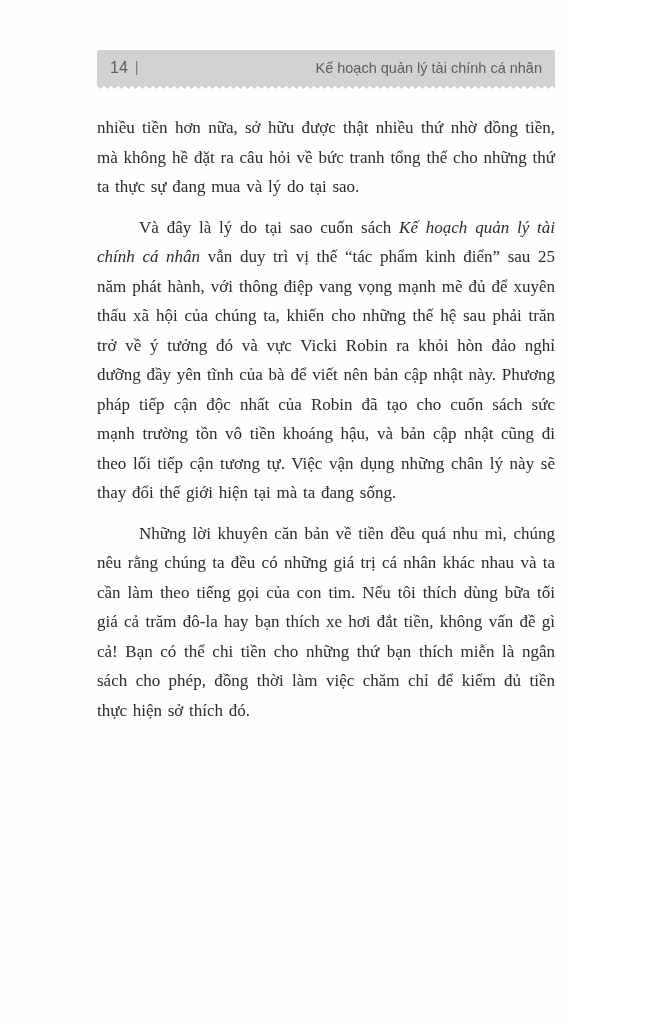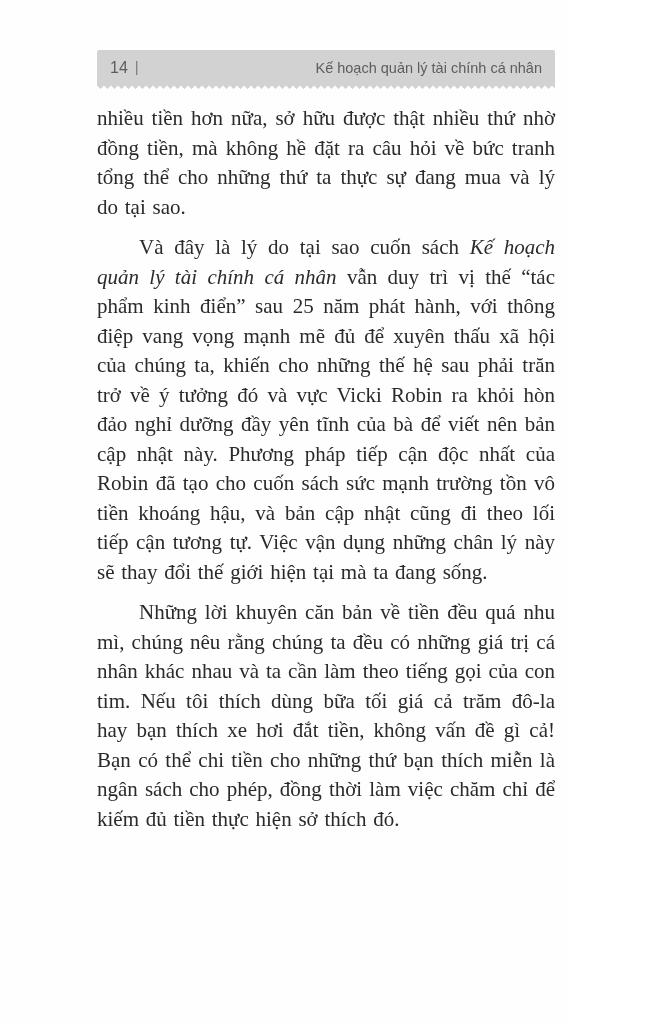--- a/index.html
+++ b/index.html
@@ -41,22 +41,22 @@
   .sawtooth {
     position: absolute;
     top: 100%;
     left: 0;
     right: 0;
     height: 4px;
     background: conic-gradient(from -45deg at 50% 100%, #d2d2d2 0 90deg, transparent 0) 0 0 / 7px 4px repeat-x;
   }
 
   .body-text {
-    margin-top: 19px;
-    font-size: 21px;
+    margin-top: 28px;
+    font-size: 17px;
     line-height: 29.5px;
     color: #2b2a28;
     text-align: justify;
   }
 
   .body-text p { margin: 0 0 11px 0; word-spacing: 1.5px; }
   .body-text p.indent { text-indent: 42px; }
 </style>
 </head>
 <body>

